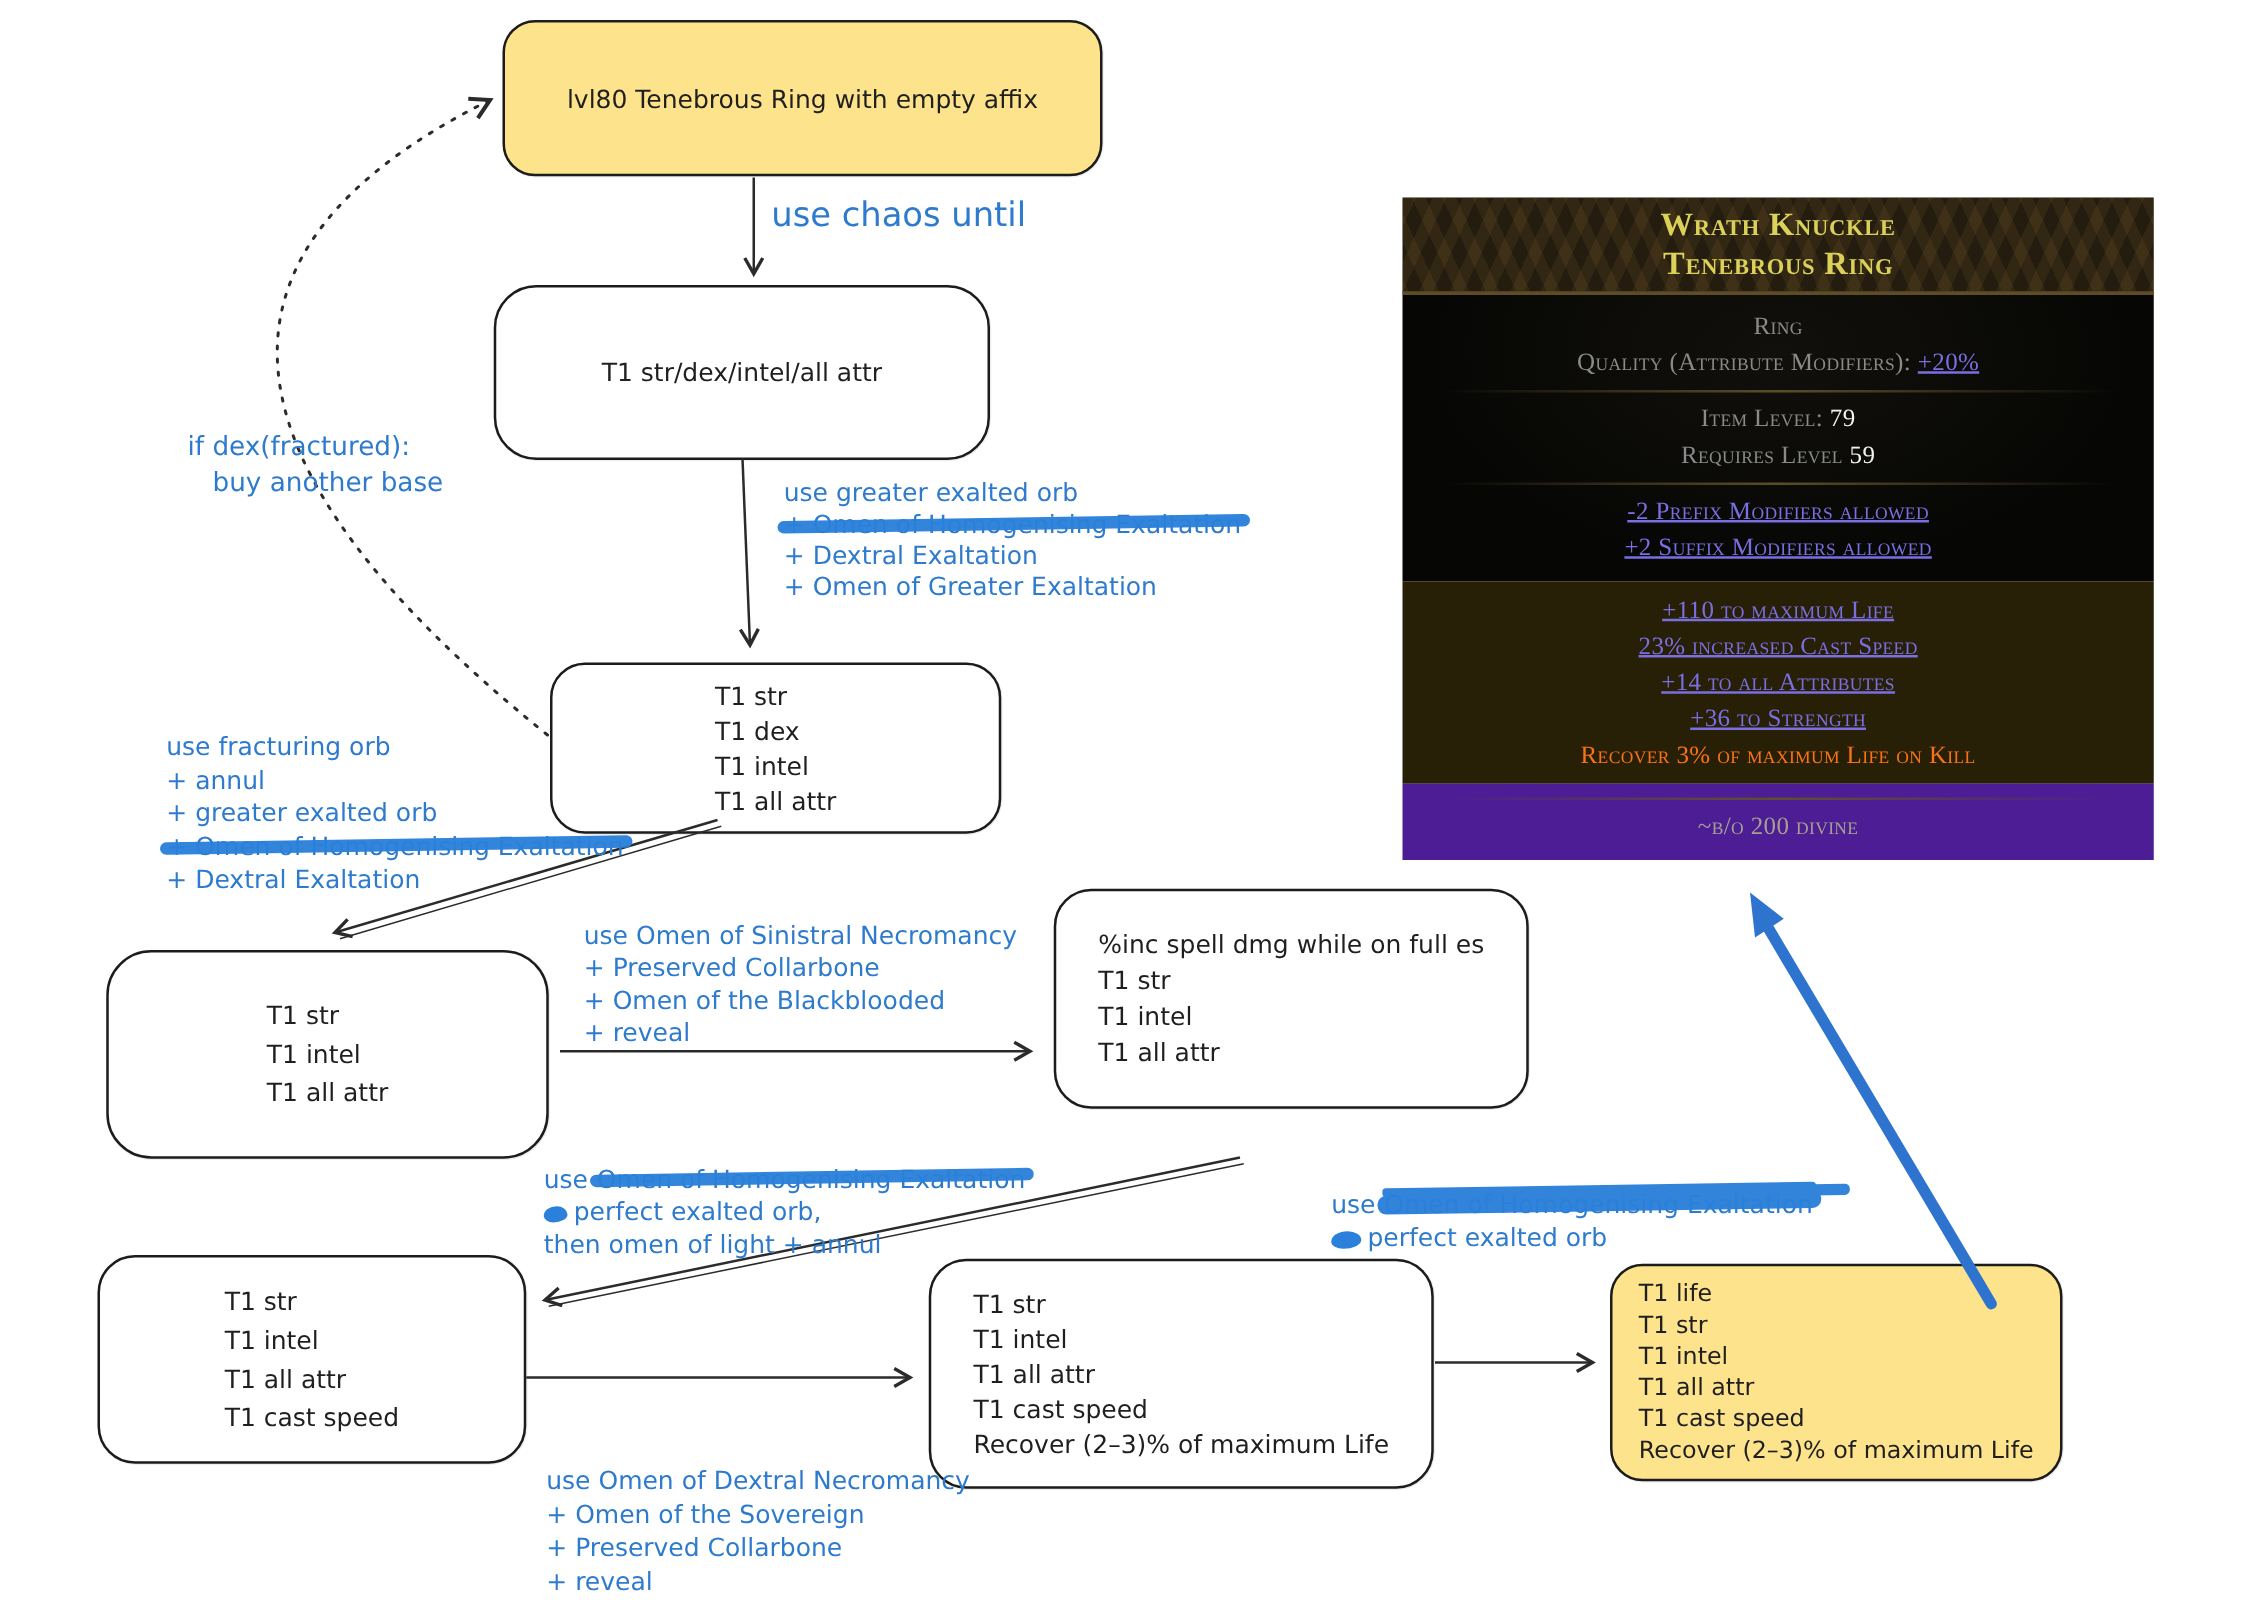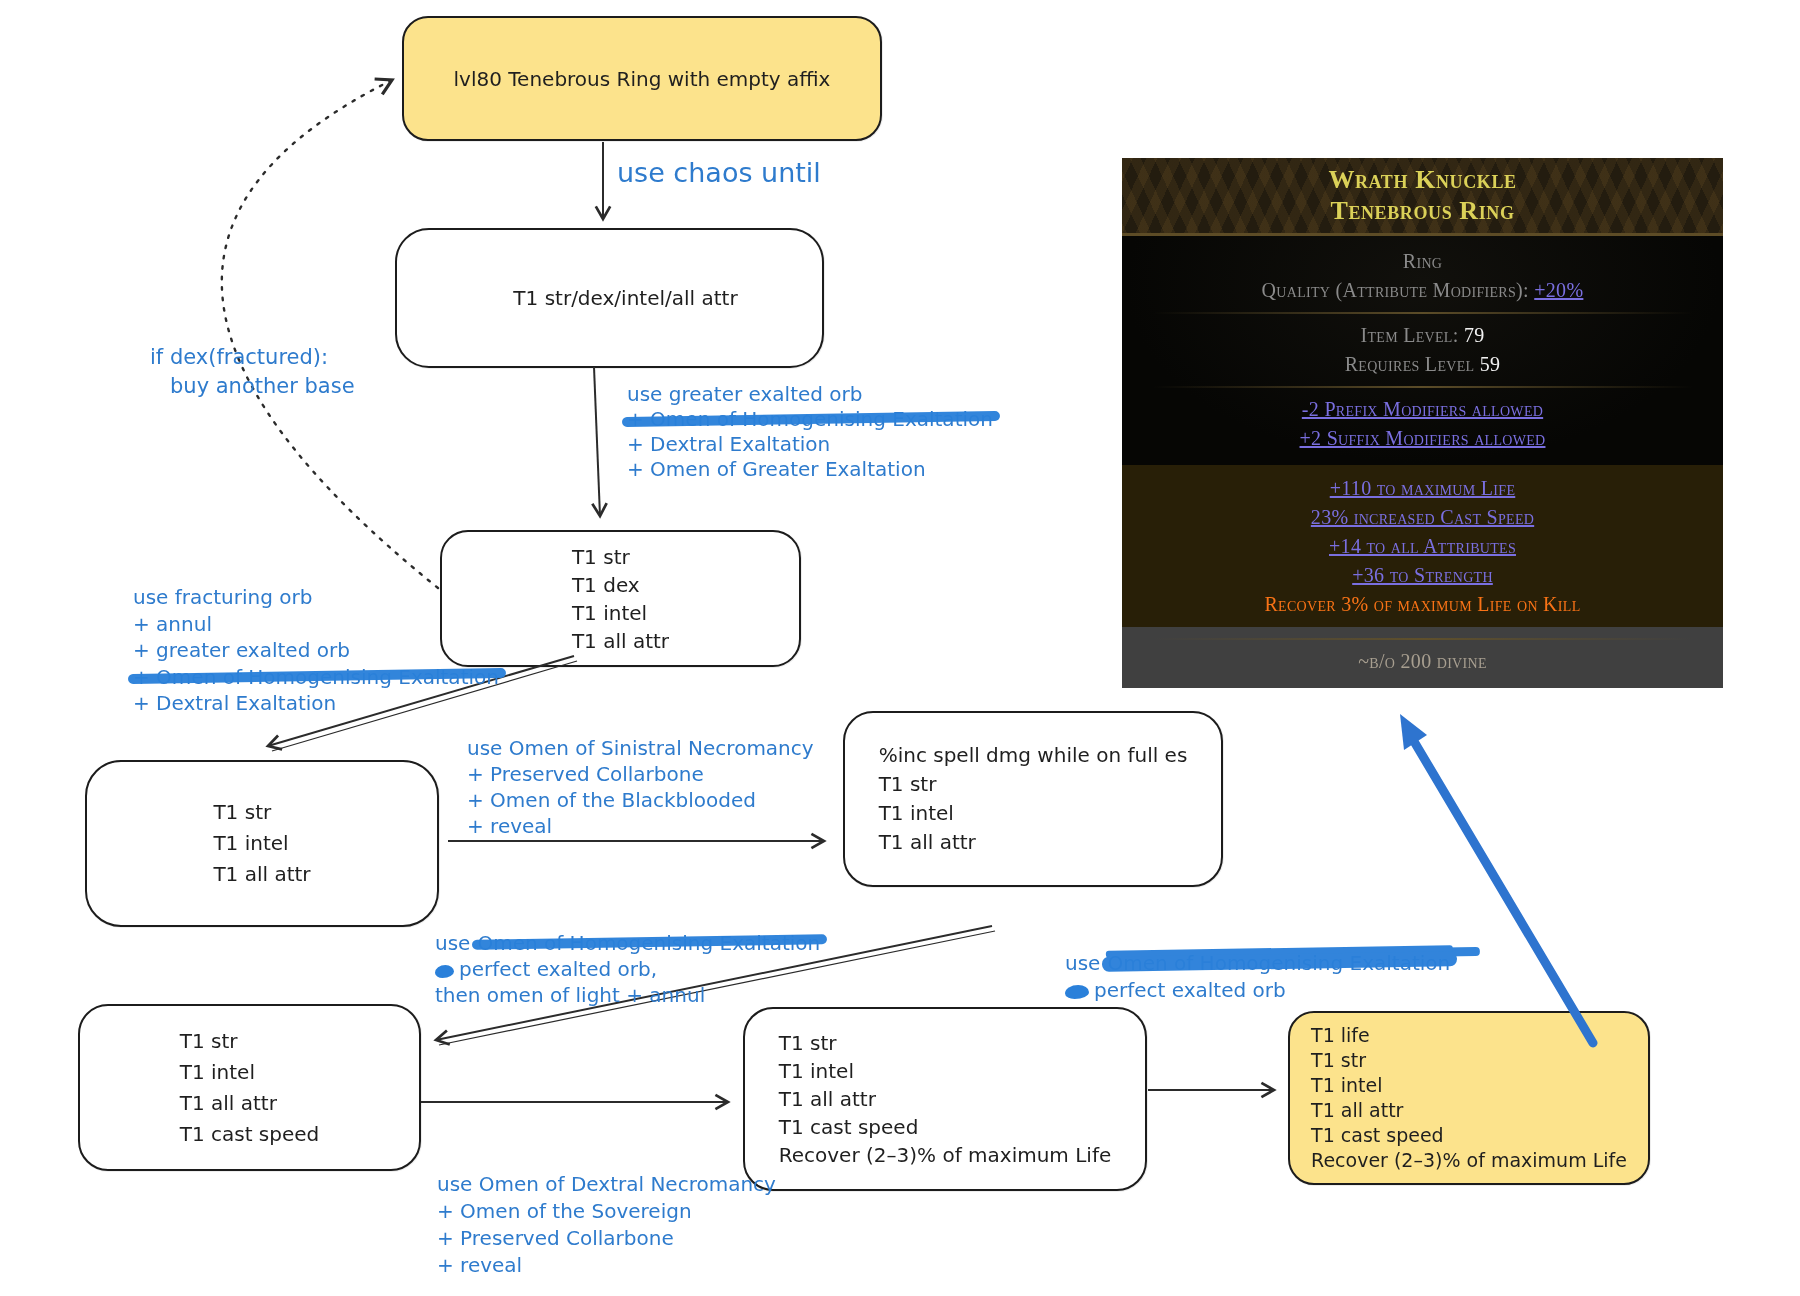--- a/index.html
+++ b/index.html
@@ -34,40 +34,40 @@
   .tooltip{position:absolute;left:1122px;top:158px;width:601px;text-align:center;
            font-family:"Liberation Serif",serif;font-variant:small-caps;}
   .tt-header{background:
       repeating-linear-gradient(115deg, rgba(150,112,48,0.13) 0 10px, rgba(0,0,0,0) 10px 22px),
       repeating-linear-gradient(-115deg, rgba(150,112,48,0.13) 0 10px, rgba(0,0,0,0) 10px 22px),
       #231c0f;
       padding:6px 0 7px;border-bottom:3px solid #5d4c26;}
   .tt-name{color:#dbd158;font-size:26px;line-height:31px;letter-spacing:0.6px;font-weight:600;}
   .tt-body{background:radial-gradient(ellipse at 50% 20%, #11100c 0%, #060604 70%);padding:11px 0 12px;}
   .tt-mods{background:#281f07;padding:9px 0 8px;}
-  .tt-foot{background:#404040;padding:4px 0 12px;}
+  .tt-foot{background:#4c1d95;padding:4px 0 12px;}
   .tt-line{font-size:20px;line-height:29px;letter-spacing:0.3px;}
   .gray{color:#8a8a8a;}
   .white{color:#f2f2f2;}
   .mod{color:#7a6fe0;text-decoration:underline;}
   .recover{color:#f97316;font-family:Liberation Serif, serif;}
   .price{color:#a89f90;}
   .tt-sep{height:2px;width:540px;margin:7px auto;
           background:linear-gradient(90deg, rgba(96,80,42,0) 0%, rgba(96,80,42,0.95) 50%, rgba(96,80,42,0) 100%);}
 </style>
 </head>
 <body>
 
 <div class="canvas">
 
   <div class="node yellow center" style="left:402px;top:16px;width:476px;height:121px;border-radius:26px;">
     <div>lvl80 Tenebrous Ring with empty affix</div>
   </div>
 
-  <div class="node center" style="left:395px;top:228px;width:393px;height:136px;border-radius:34px;padding-left:32px;">
+  <div class="node center" style="left:395px;top:228px;width:393px;height:136px;border-radius:34px;">
     <div>T1 str/dex/intel/all attr</div>
   </div>
 
   <div class="node" style="left:440px;top:530px;width:357px;height:133px;border-radius:28px;line-height:28px;">
     <div class="stack">
       <div>T1 str</div>
       <div>T1 dex</div>
       <div>T1 intel</div>
       <div>T1 all attr</div>
     </div>

